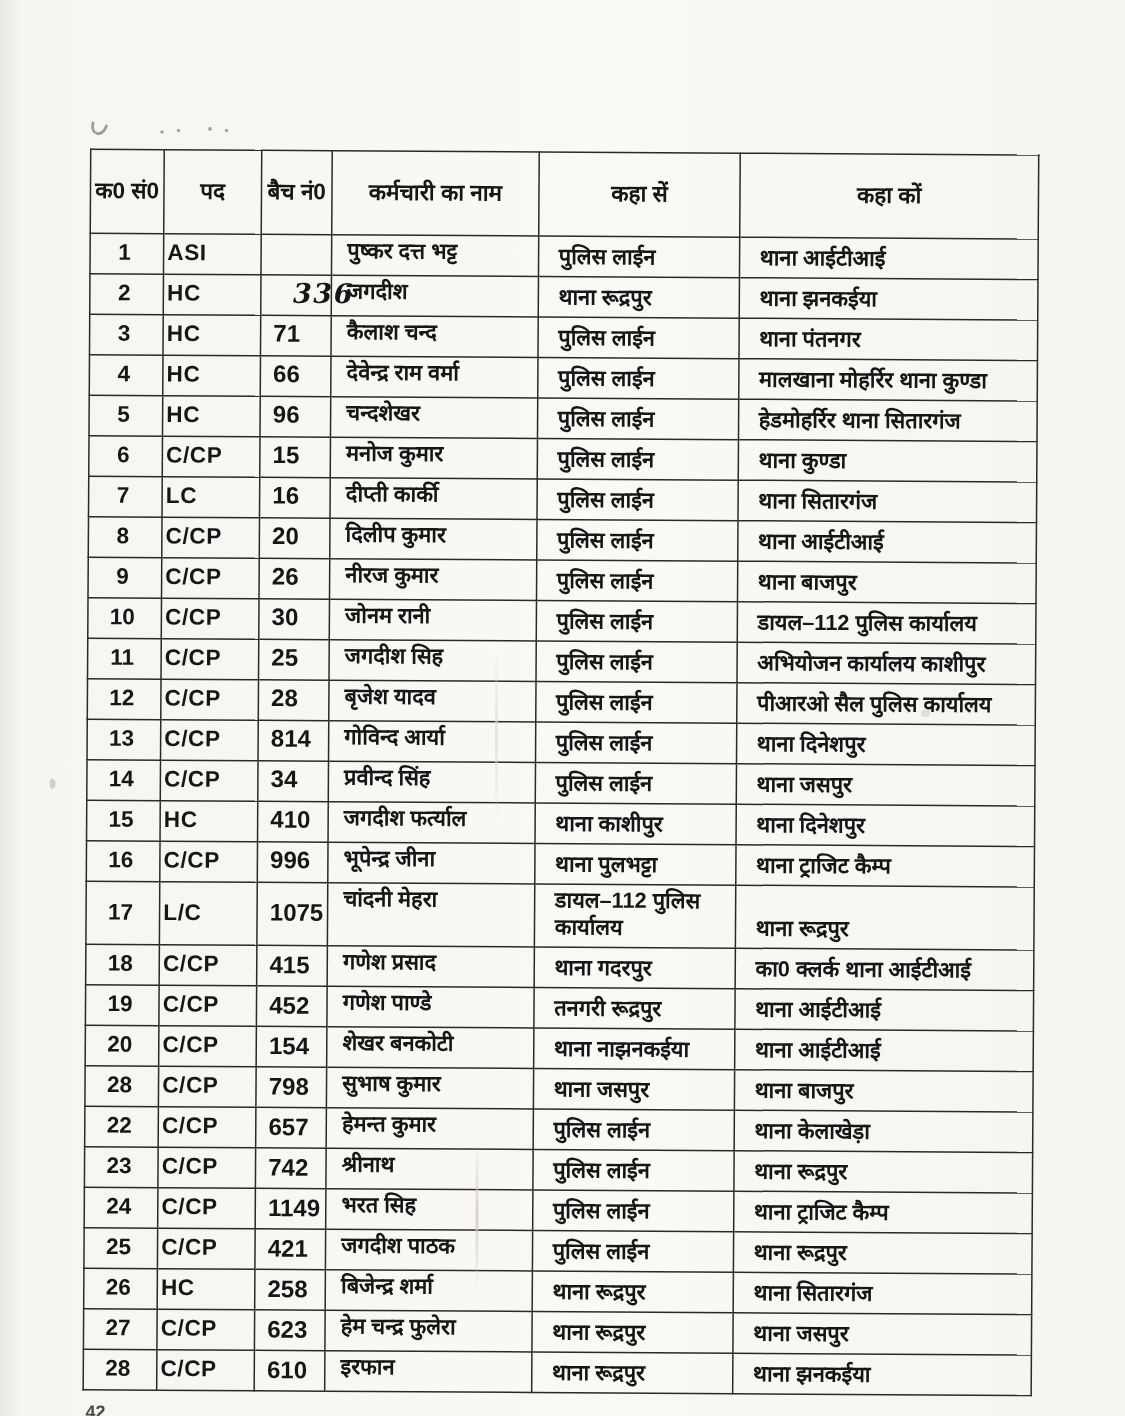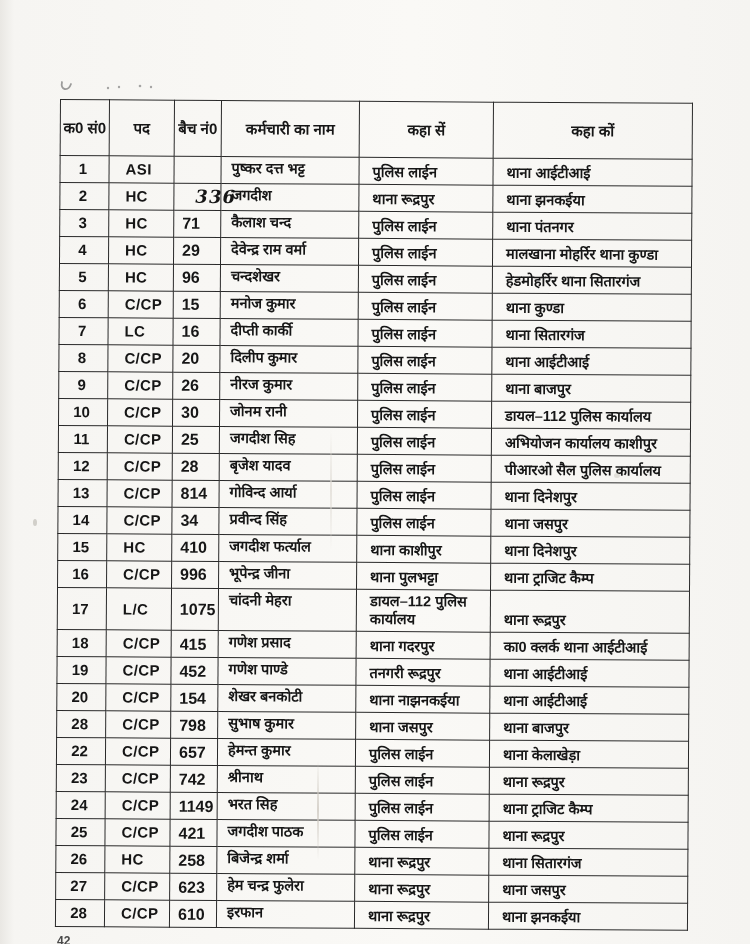--- a/index.html
+++ b/index.html
@@ -29,21 +29,21 @@
     font-size: 15px; font-weight: 700; text-align: center;
     padding: 3px 2px; line-height: 1.3; vertical-align: middle;
   }
   tbody tr { height: 27px; }
   tbody td {
     font-size: 14.5px; font-weight: 600; line-height: 1.2;
     padding: 1px 3px 1px 8px; white-space: nowrap; overflow: visible;
     vertical-align: middle;
   }
   td.c-sn   { text-align: center; font-size: 15px; font-weight: 600; padding-left: 0; }
-  td.c-post { padding-left: 16px; font-size: 15px; letter-spacing: 0.4px; }
+  td.c-post { padding-left: 2px; font-size: 15px; letter-spacing: 0.4px; }
   td.c-batch{ padding-left: 8px; font-size: 16px; }
   td.c-name { padding-left: 10px; vertical-align: top; padding-top: 3px; }
   td.c-from, td.c-to { vertical-align: bottom; padding-bottom: 3px; padding-left: 13px; }
   td.wrap { white-space: normal; line-height: 1.25; padding-top: 2px; }
   td.hand {
     font-family: "DejaVu Serif", serif;
     font-weight: 700; font-size: 18px; font-style: italic;
     padding-left: 21px; letter-spacing: 1px;
   }
 
@@ -120,21 +120,21 @@
             <td class="c-sn">3</td>
             <td class="c-post">HC</td>
             <td class="c-batch">71</td>
             <td class="c-name">कैलाश चन्द</td>
             <td class="c-from">पुलिस लाईन</td>
             <td class="c-to">थाना पंतनगर</td>
           </tr>
           <tr>
             <td class="c-sn">4</td>
             <td class="c-post">HC</td>
-            <td class="c-batch">29</td>
+            <td class="c-batch">66</td>
             <td class="c-name">देवेन्द्र राम वर्मा</td>
             <td class="c-from">पुलिस लाईन</td>
             <td class="c-to">मालखाना मोहर्रिर थाना कुण्डा</td>
           </tr>
           <tr>
             <td class="c-sn">5</td>
             <td class="c-post">HC</td>
             <td class="c-batch">96</td>
             <td class="c-name">चन्दशेखर</td>
             <td class="c-from">पुलिस लाईन</td>

